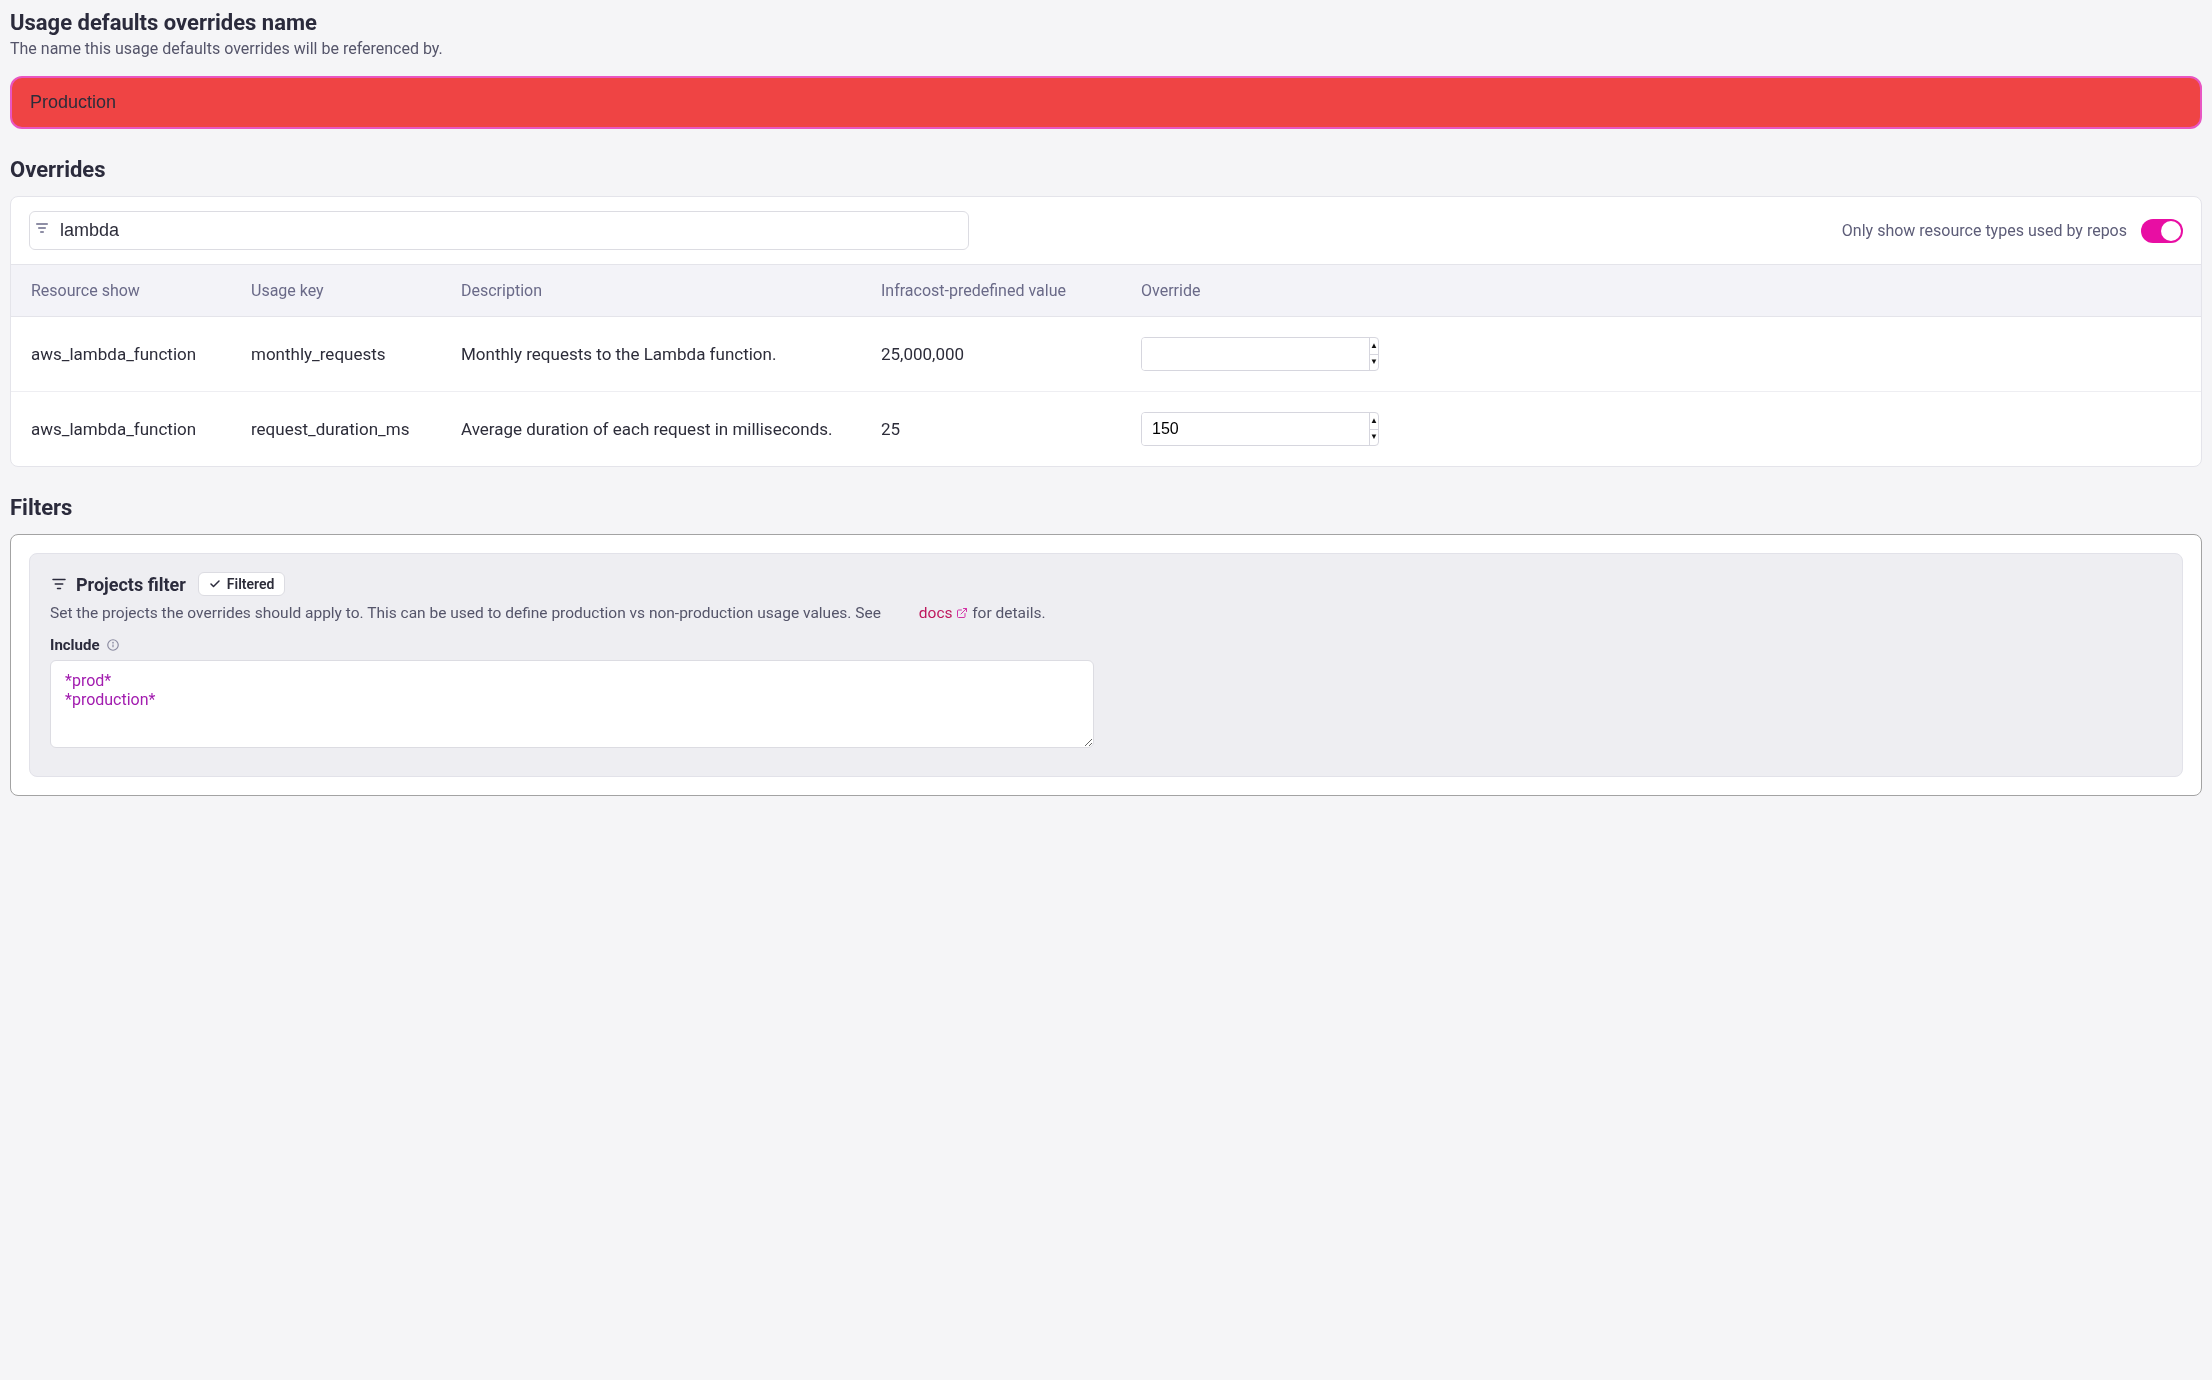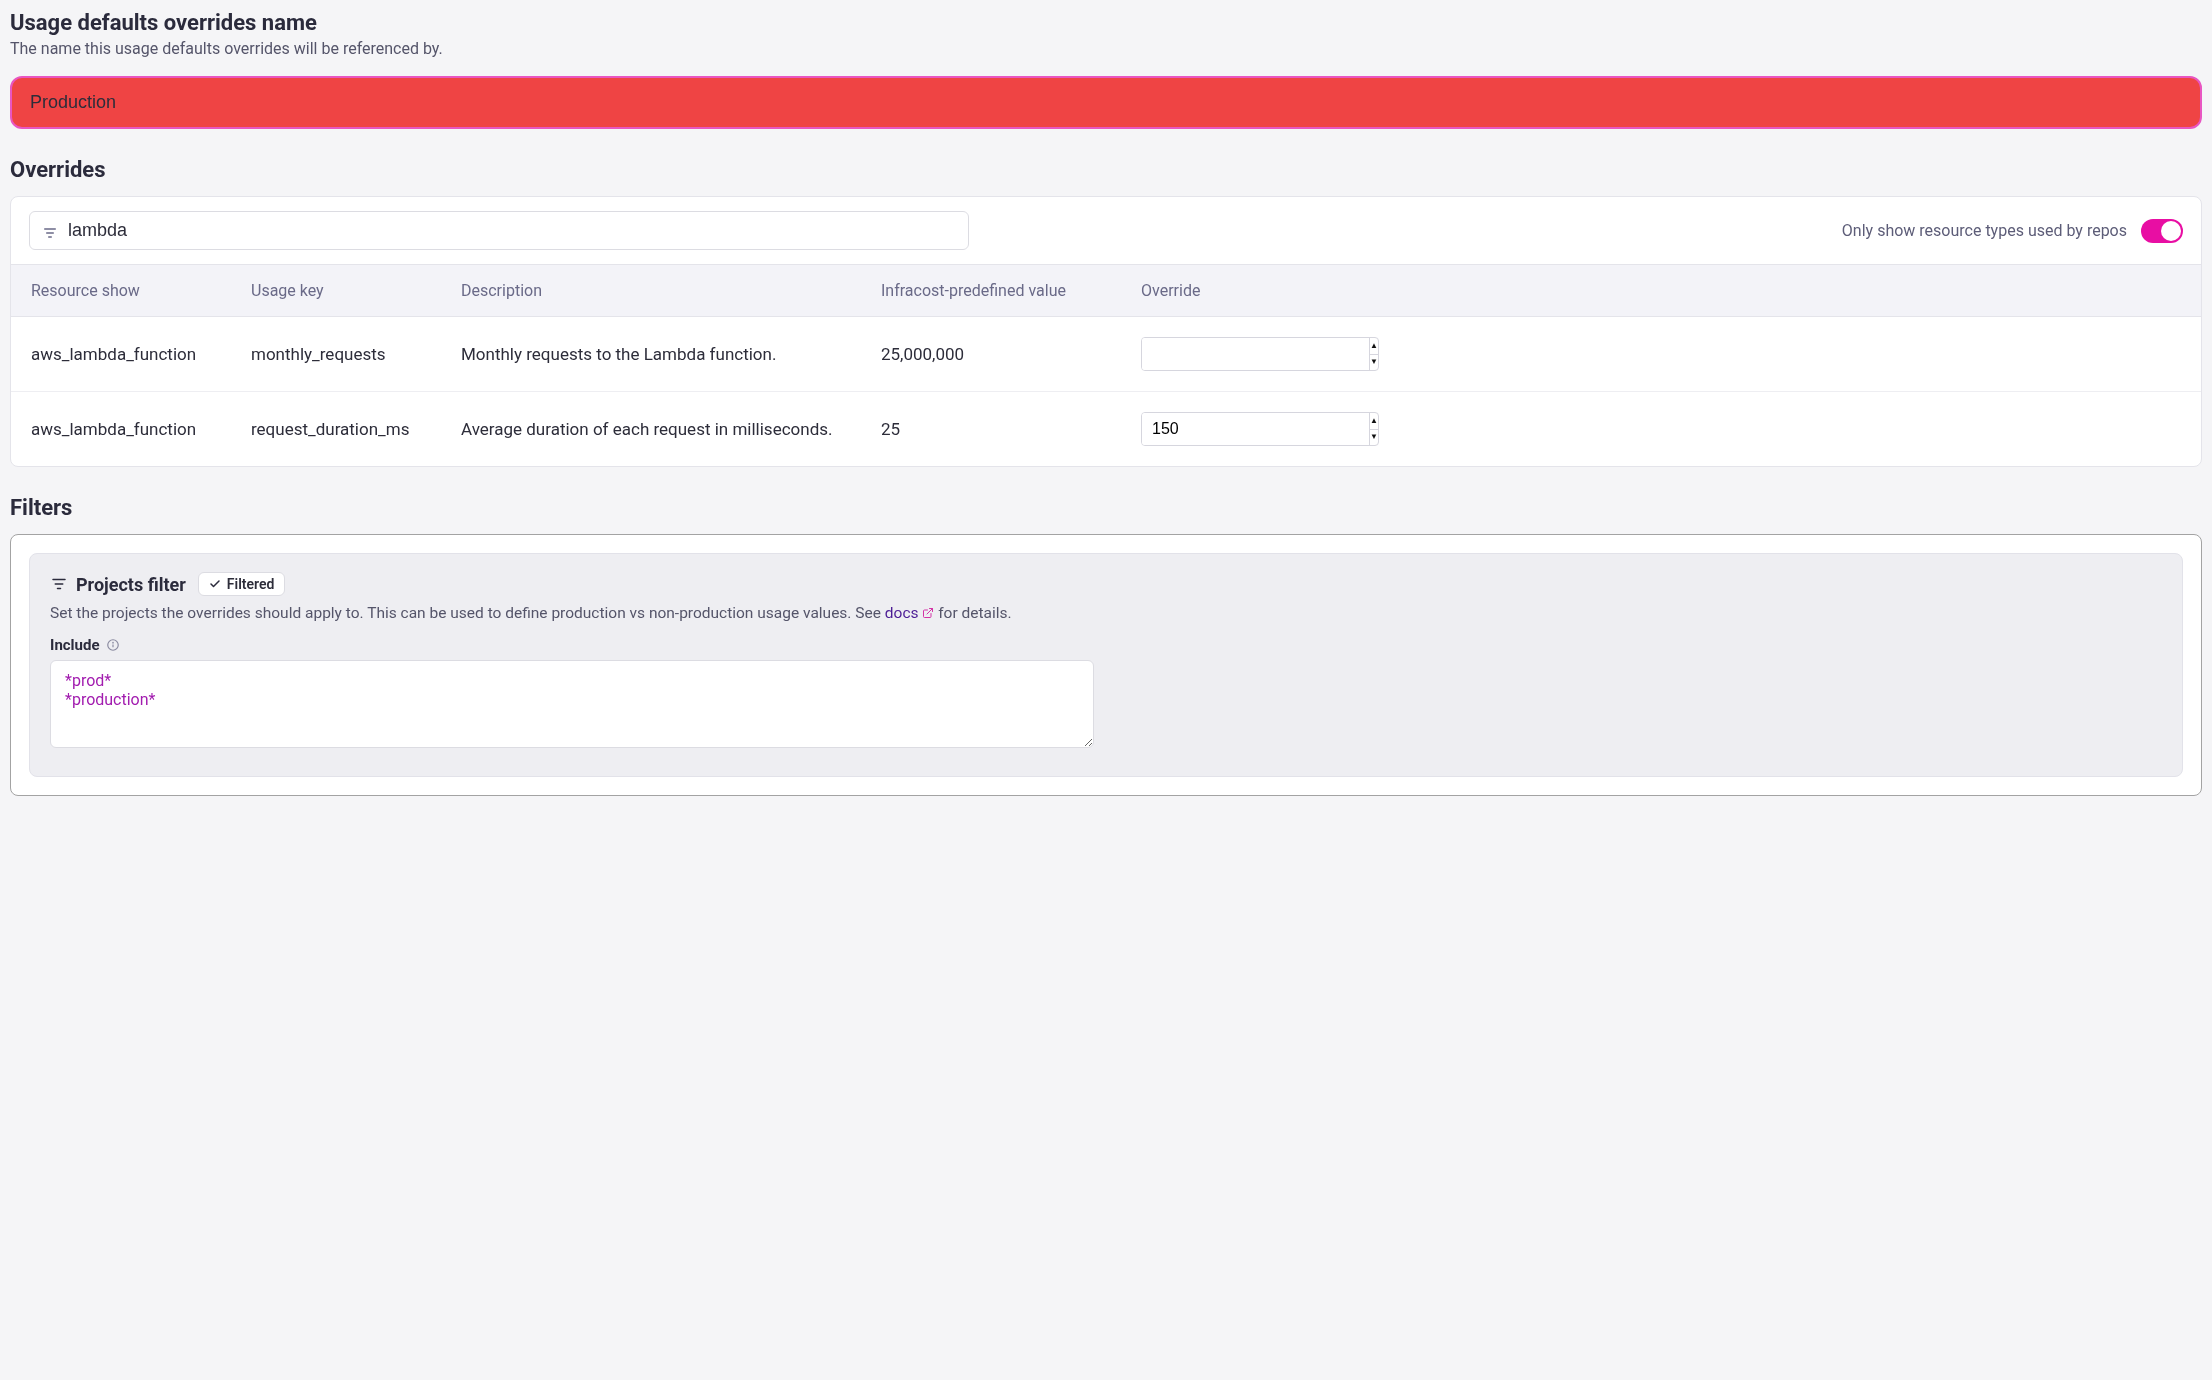--- a/index.html
+++ b/index.html
@@ -43,25 +43,25 @@
   .panel-top {
     display: flex;
     align-items: center;
     padding: 14px 18px;
     gap: 20px;
   }
   .filter-box {
     flex: 1;
     max-width: 940px;
     display: flex;
-    align-items: flex-end;
+    align-items: flex-start;
     gap: 10px;
     border: 1px solid #dcdce2;
     border-radius: 6px;
-    padding: 8px 12px;
+    padding: 8px 4px;
     background: #fff;
   }
   .filter-box input {
     border: none;
     outline: none;
     font-size: 18px;
     width: 100%;
     color: #2d2d3a;
     background: transparent;
   }
@@ -182,21 +182,21 @@
     padding: 3px 10px;
     font-size: 14px;
     font-weight: 600;
     color: #2d2d3a;
   }
   .pf-desc {
     color: #55556a;
     font-size: 15.5px;
     margin-bottom: 14px;
   }
-  .pf-desc a { color: #4c1d95; text-decoration: none; }
+  .pf-desc a { color: #be185d; text-decoration: none; margin-left: 34px; }
   .inc-exc {
     display: grid;
     grid-template-columns: 1fr 1fr;
     gap: 24px;
   }
   .ie-label {
     font-size: 15px;
     font-weight: 700;
     color: #2b2b3c;
     display: flex;

